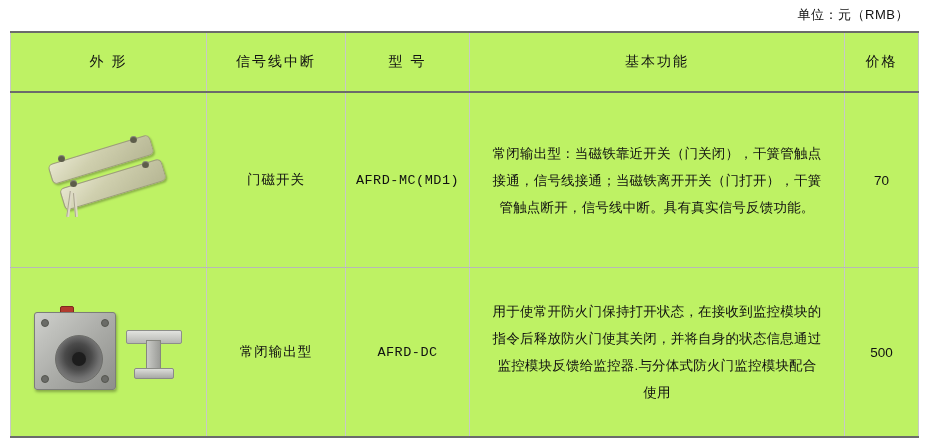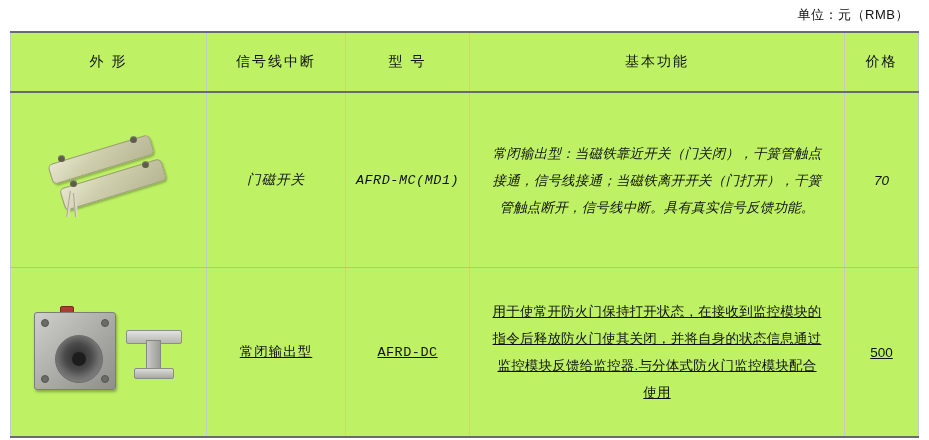--- a/index.html
+++ b/index.html
@@ -51,29 +51,28 @@
     font-size: 14px;
     color: #111;
     letter-spacing: 2px;
   }
   table.price-table tbody td {
     font-size: 13.5px;
     color: #111;
   }
   table.price-table tbody tr:last-child td {
     border-bottom: 2px solid #6b6b6b;
-    text-decoration: underline;
   }
   .col-shape   { width: 196px; }
   .col-name    { width: 139px; }
   .col-model   { width: 124px; }
   .col-func    { width: 375px; }
   .col-price   { width: 74px; }
 
-  .row-1 td { height: 158px; font-style: italic; }
+  .row-1 td { height: 158px; }
   .row-2 td { height: 152px; }
 
   .func-cell {
     text-align: left;
     padding: 8px 22px 8px 22px;
     line-height: 2.0;
     font-size: 13px;
     letter-spacing: 0.2px;
   }
   .name-cell, .model-cell {

